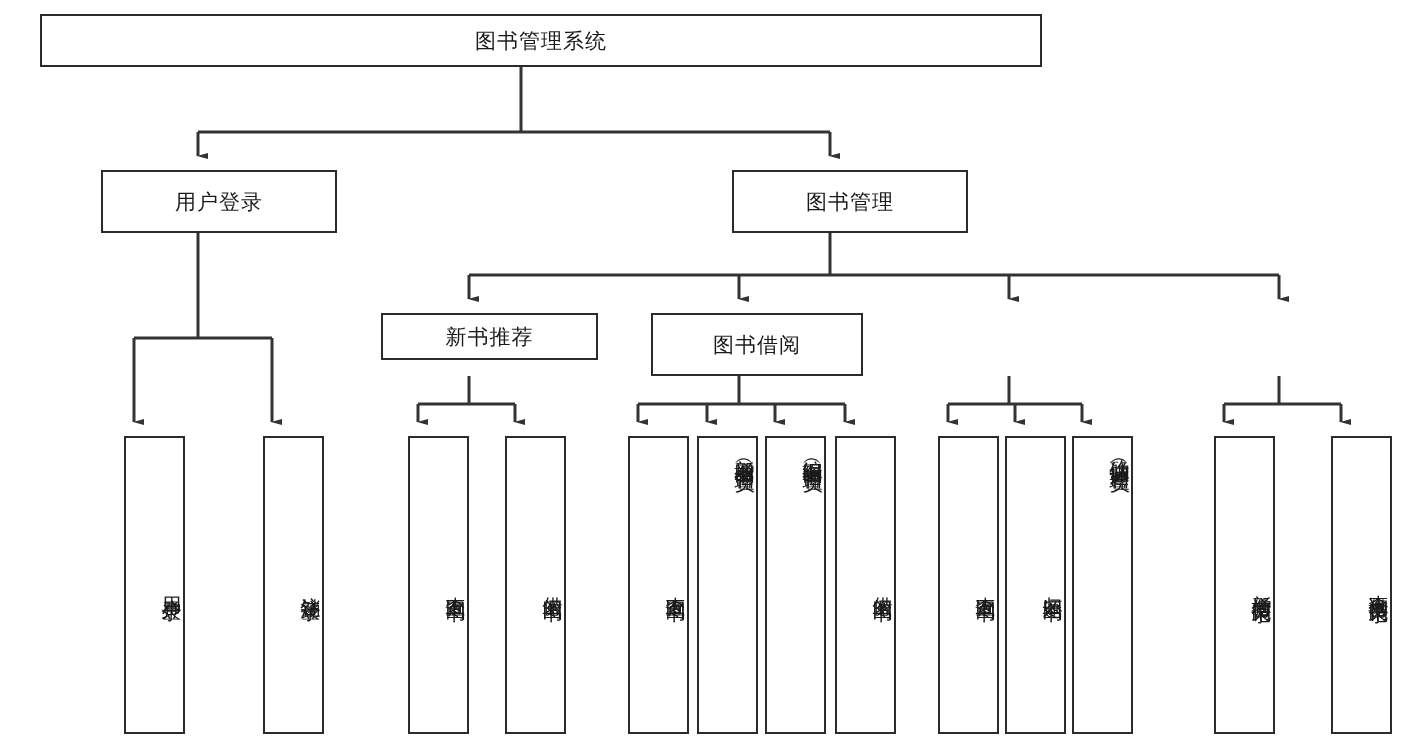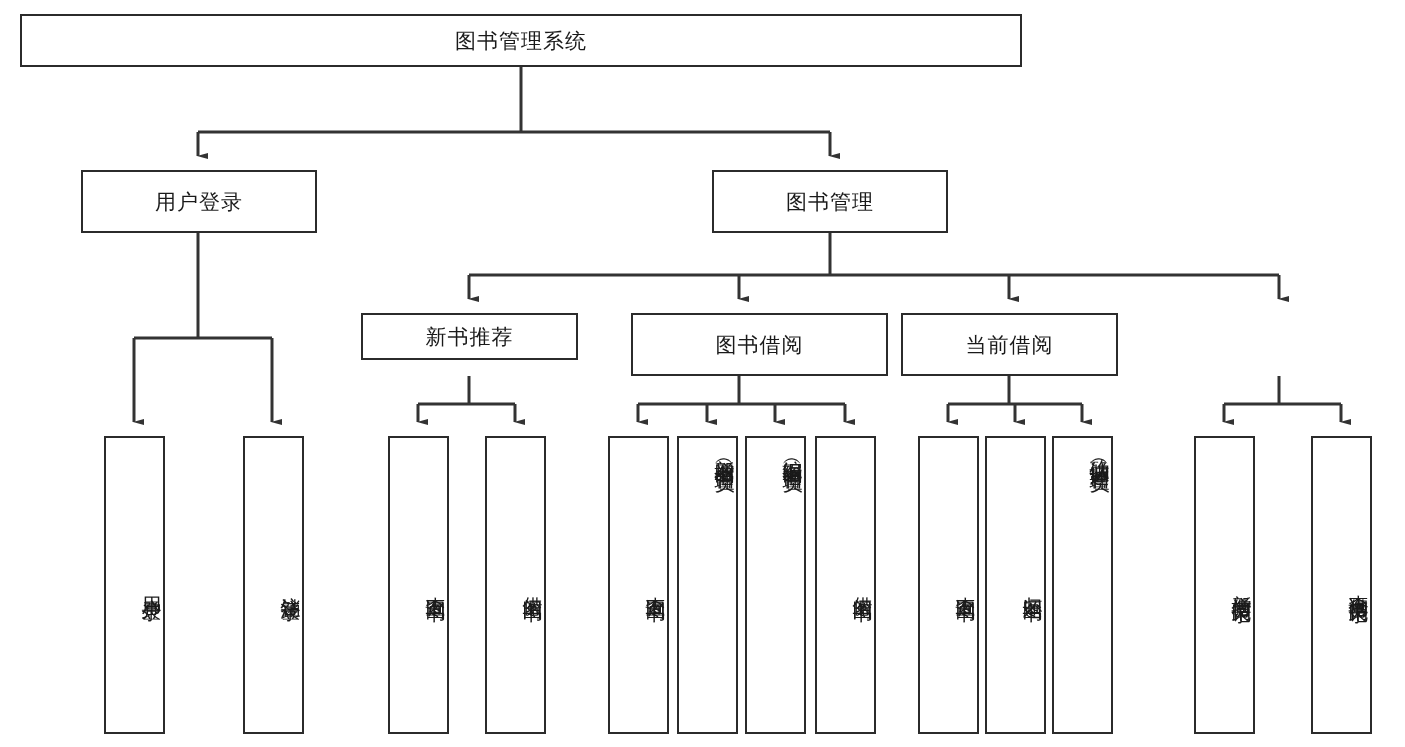--- a/index.html
+++ b/index.html
@@ -29,20 +29,21 @@
   }
   .node {
     position: absolute;
     box-sizing: border-box;
     background: #ffffff;
     border: 2px solid #2b2b2b;
     display: flex;
     align-items: center;
     justify-content: center;
     color: #1a1a1a;
+    margin-left: 20px;
   }
   .node.horizontal {
     font-size: 21px;
     letter-spacing: 1px;
   }
   .node.vertical {
     writing-mode: vertical-rl;
     text-orientation: upright;
     font-size: 20px;
     letter-spacing: 2px;
@@ -133,27 +134,24 @@
   </div>
 
   <div class="node horizontal" style="left:712px; top:170px; width:236px; height:63px;">
     <span class="label">图书管理</span>
   </div>
 
   <div class="node horizontal" style="left:361px; top:313px; width:217px; height:47px;">
     <span class="label">新书推荐</span>
   </div>
 
-  <div class="node horizontal" style="left:631px; top:313px; width:257px; height:63px;">
+  <div class="node horizontal" style="left:631px; top:313px; width:212px; height:63px;">
     <span class="label">图书借阅</span>
   </div>
 
-  <div class="node horizontal" style="left:901px; top:313px; width:217px; height:63px;">
-    <span class="label">当前借阅</span>
-  </div>
 
 
   <div class="node vertical" style="left:104px; top:436px; width:61px; height:298px; justify-content:center;">
     <span class="label">用户登录</span>
   </div>
 
   <div class="node vertical" style="left:243px; top:436px; width:61px; height:298px; justify-content:center;">
     <span class="label">注销登录</span>
   </div>
 

